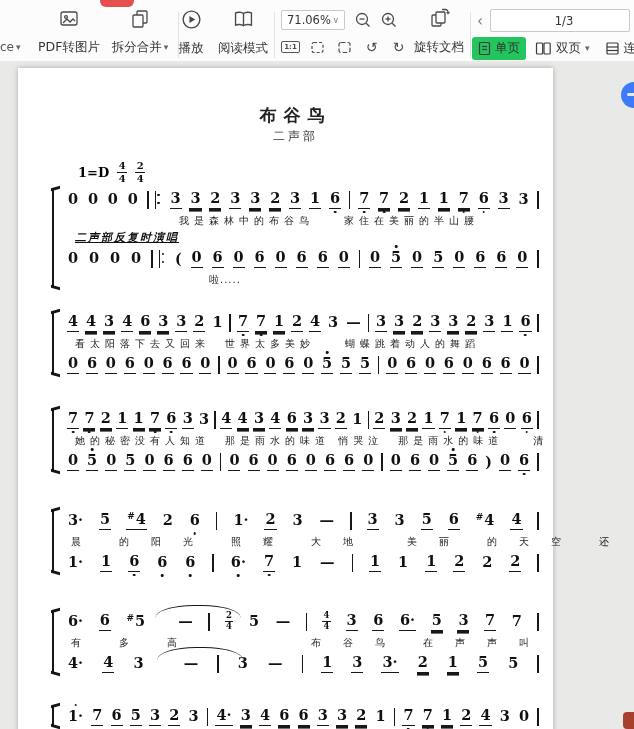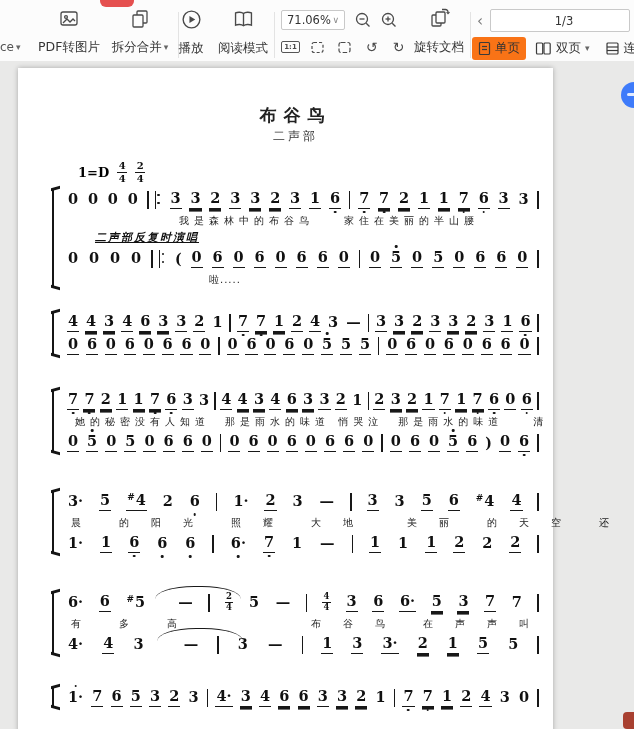--- a/index.html
+++ b/index.html
@@ -24,21 +24,21 @@
   .smallrow{position:absolute;left:280px;top:36px;display:flex;gap:6px;align-items:center;height:22px;}
   .sm{width:21px;height:20px;display:flex;align-items:center;justify-content:center;color:#4a4a4a;}
   .onetoone{font-size:7px;font-weight:bold;border:1.2px solid #555;border-radius:2px;padding:1px 2px;color:#4a4a4a;}
   .uglyph{font-size:14px;color:#4a4a4a;}
   .pgnav{position:absolute;left:477px;top:9px;display:flex;align-items:center;gap:7px;}
   .chevron{font-size:15px;color:#777;}
   .pagebox{width:130px;height:21px;border:1px solid #c9c9c9;border-radius:2px;background:#fff;
            display:flex;align-items:center;justify-content:center;font-size:11.5px;color:#333;padding-left:8px;}
   .vmodes{position:absolute;left:472px;top:37px;display:flex;align-items:center;gap:3px;}
   .vm-btn{display:flex;align-items:center;gap:4px;font-size:12.5px;color:#333;padding:3px 6px;border-radius:3px;white-space:nowrap;}
-  .vm-btn.active{background:#f97316;}
+  .vm-btn.active{background:#22c55e;}
   
   .canvas{position:absolute;top:61px;left:0;width:634px;height:658px;background:#e9e9e8;}
   .page{position:absolute;left:18px;top:7px;width:535px;height:980px;background:#ffffff;
         box-shadow:0 0 5px rgba(0,0,0,.28);box-sizing:border-box;padding:36px 14px 0 34px;}
   .title{text-align:center;font:700 17px "DejaVu Serif","Liberation Serif",serif;color:#222;letter-spacing:7px;height:24px;}
   .subtitle{text-align:center;font-size:12px;color:#333;letter-spacing:3px;height:18px;}
   .keyrow{display:flex;align-items:center;gap:8px;margin:16px 0 6px 26px;height:20px;}
   .keytxt{font:700 13px "DejaVu Serif","Liberation Serif",serif;color:#000000;}
   
   .system{display:flex;}
@@ -49,21 +49,21 @@
   .bracket::before{top:-2px;transform:skewY(-16deg);}
   .bracket::after{bottom:-2px;transform:skewY(16deg);}
   .sys-body{flex:1;min-width:0;}
   .vrow{display:flex;justify-content:space-between;align-items:center;height:23px;
         font:700 14.5px "DejaVu Serif","Liberation Serif",serif;color:#111;}
   .lyr{height:19px;line-height:19px;font-size:10px;color:#222;letter-spacing:5px;margin-left:8px;white-space:nowrap;}
   .s0 .l1{margin-left:112px;}
   .s0 .l2{margin-left:142px;letter-spacing:1px;}
   .s3 .l1,.s4 .l1{letter-spacing:6px;margin-left:4px;}
   .vlabel{height:17px;line-height:15px;font:italic 700 11px "DejaVu Serif","Liberation Serif",serif;
-          color:#111;text-decoration:underline;margin-left:28px;letter-spacing:2px;}
+          color:#111;text-decoration:underline;margin-left:8px;letter-spacing:2px;}
   
   .note{position:relative;line-height:1;padding:1px 1px 2px;flex:none;}
   .u1{border-bottom:1.4px solid #181818;}
   .u2{box-shadow:0 2.6px 0 0 #181818;}
   .db::after{content:'';position:absolute;left:50%;transform:translateX(-50%);bottom:-5.5px;
              width:2.6px;height:2.6px;border-radius:50%;background:#181818;}
   .da::before{content:'';position:absolute;left:50%;transform:translateX(-50%);top:-4px;
               width:2.6px;height:2.6px;border-radius:50%;background:#181818;}
   .sh{font-style:normal;font-size:9px;vertical-align:5px;margin-right:1px;}
   .bar{width:1.5px;height:18px;background:#181818;flex:none;}
@@ -337,20 +337,21 @@
               <span class="note u1 u2">3</span>
               <span class="note u1 u2">2</span>
               <span class="note u1">3</span>
               <span class="note u1 u2">3</span>
               <span class="note u1 u2">2</span>
               <span class="note u1">3</span>
               <span class="note u1">1</span>
               <span class="note u1 db">6</span>
               <span class="bar"></span>
             </div>
+            <div class="lyr l1">看太阳落下去又回来　世界太多美妙　　蝴蝶跳着动人的舞蹈</div>
             <div class="vrow">
               <span class="note u1">0</span>
               <span class="note u1">6</span>
               <span class="note u1">0</span>
               <span class="note u1">6</span>
               <span class="note u1">0</span>
               <span class="note u1">6</span>
               <span class="note u1">6</span>
               <span class="note u1">0</span>
               <span class="bar"></span>

